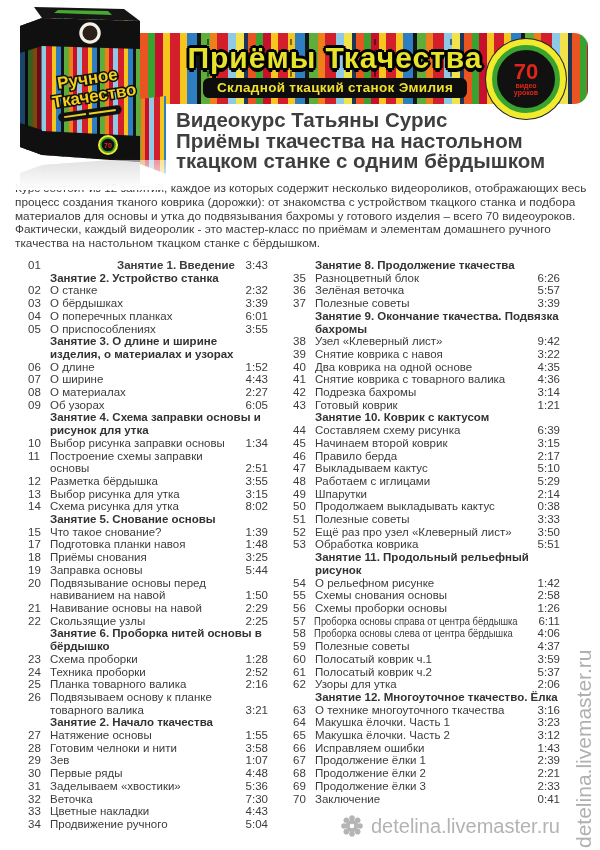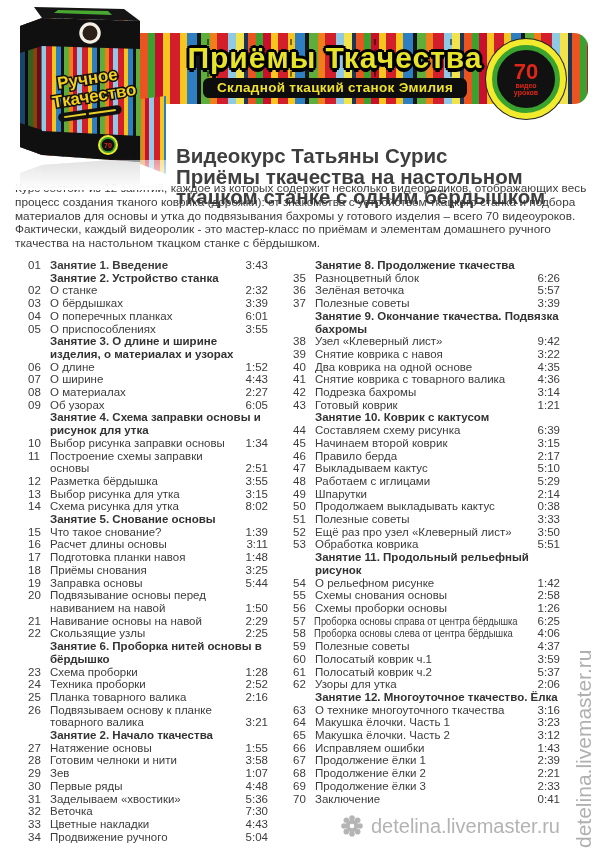--- a/index.html
+++ b/index.html
@@ -24,34 +24,34 @@
     background:#111;border:5px solid #3aa32f;box-shadow:0 0 0 6px #f2ea2d,0 0 0 7px #222;
     display:flex;flex-direction:column;align-items:center;justify-content:center;z-index:4;}
   .badge70 .n{color:#e02519;font-size:22px;font-weight:bold;line-height:20px;}
   .badge70 .s{color:#e02519;font-size:7px;font-weight:bold;line-height:7px;text-align:center;}
 
   
   .boxart{position:absolute;left:10px;top:4px;z-index:5;}
 
   
   .heading{position:absolute;left:176px;top:110px;width:410px;
-    font-size:20.5px;font-weight:bold;color:#3f3f3f;line-height:20.5px;margin-top:36px;}
+    font-size:20.5px;font-weight:bold;color:#3f3f3f;line-height:20.5px;}
 
   
   .intro{position:absolute;left:15px;top:182px;width:578px;
     font-size:11.8px;line-height:13.8px;color:#3b3b3b;}
 
   
   .toc{font-size:11.5px;line-height:12.7px;color:#3c3c3c;}
   .toc-left{position:absolute;left:28px;top:259px;width:240px;}
   .toc-right{position:absolute;left:293px;top:259px;width:267px;}
   .toc-row{display:flex;}
   .toc-num{width:17px;flex:0 0 17px;}
   .toc-text{flex:1;min-width:0;padding-left:5px;padding-right:3px;}
-  .toc-text.bold{font-weight:bold;}
+  .toc-text.bold{font-weight:bold;text-align:right;}
   .toc-text.condensed{white-space:nowrap;transform:scaleX(.82);transform-origin:0 50%;}
   .toc-time{width:30px;flex:0 0 30px;text-align:right;align-self:flex-end;}
   .toc-header{font-weight:bold;padding-left:22px;color:#333;}
 
   
   .wm-bottom{position:absolute;left:340px;top:814px;display:flex;align-items:center;gap:7px;
     color:#b3b3b3;font-size:20px;}
   .wm-side{position:absolute;left:572px;top:848px;width:300px;
     transform:rotate(-90deg);transform-origin:0 0;color:#b0b0b0;font-size:21px;}
 </style>
@@ -227,25 +227,20 @@
         <span class="toc-text">Схема рисунка для утка</span>
         <span class="toc-time">8:02</span>
       </div>
       <div class="toc-header">Занятие 5. Снование основы</div>
       <div class="toc-row">
         <span class="toc-num">15</span>
         <span class="toc-text">Что такое снование?</span>
         <span class="toc-time">1:39</span>
       </div>
       <div class="toc-row">
-        <span class="toc-num">16</span>
-        <span class="toc-text">Расчет длины основы</span>
-        <span class="toc-time">3:11</span>
-      </div>
-      <div class="toc-row">
         <span class="toc-num">17</span>
         <span class="toc-text">Подготовка планки навоя</span>
         <span class="toc-time">1:48</span>
       </div>
       <div class="toc-row">
         <span class="toc-num">18</span>
         <span class="toc-text">Приёмы снования</span>
         <span class="toc-time">3:25</span>
       </div>
       <div class="toc-row">
@@ -442,21 +437,21 @@
         <span class="toc-time">2:58</span>
       </div>
       <div class="toc-row">
         <span class="toc-num">56</span>
         <span class="toc-text">Схемы проборки основы</span>
         <span class="toc-time">1:26</span>
       </div>
       <div class="toc-row">
         <span class="toc-num">57</span>
         <span class="toc-text condensed">Проборка основы справа от центра бёрдышка</span>
-        <span class="toc-time">6:25</span>
+        <span class="toc-time">6:11</span>
       </div>
       <div class="toc-row">
         <span class="toc-num">58</span>
         <span class="toc-text condensed">Проборка основы слева от центра бёрдышка</span>
         <span class="toc-time">4:06</span>
       </div>
       <div class="toc-row">
         <span class="toc-num">59</span>
         <span class="toc-text">Полезные советы</span>
         <span class="toc-time">4:37</span>

